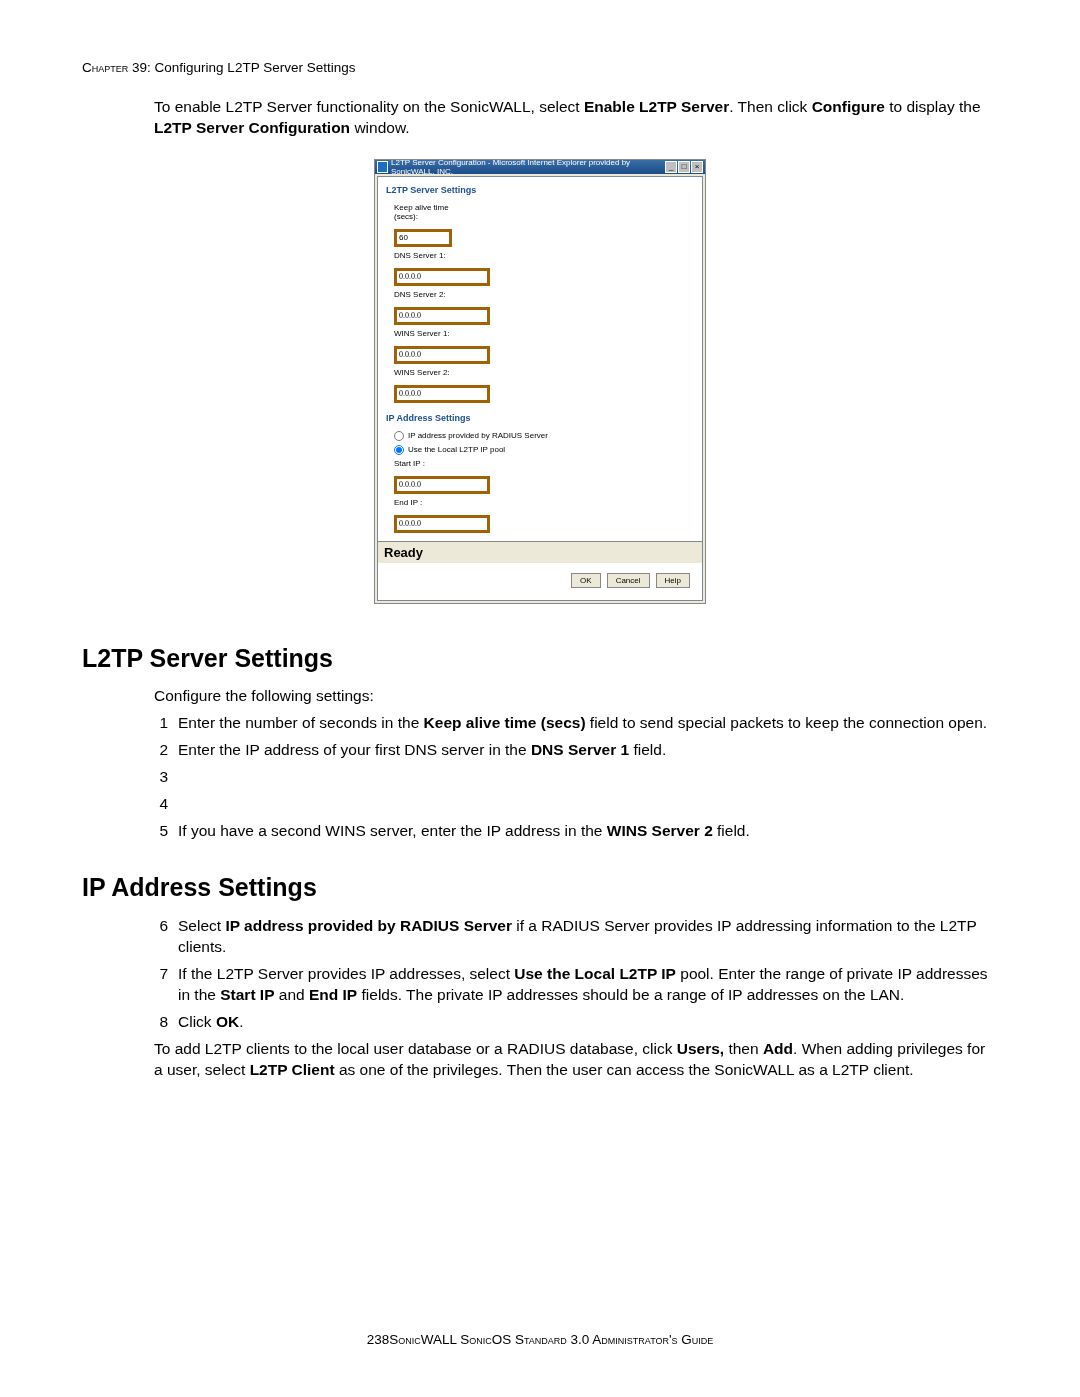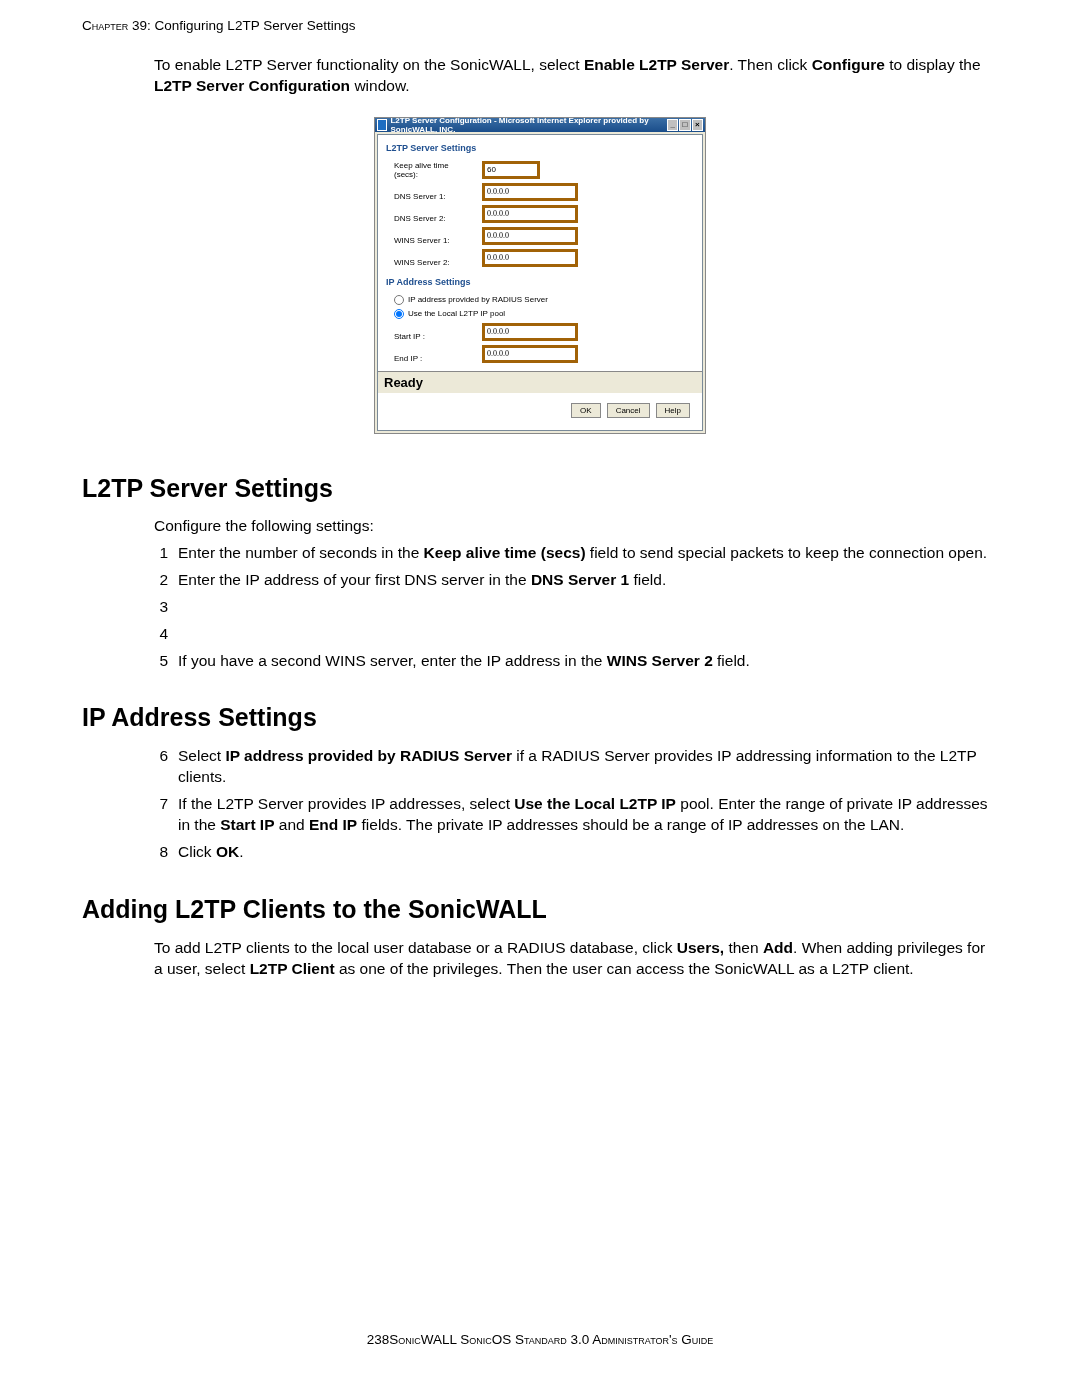--- a/index.html
+++ b/index.html
@@ -4,21 +4,21 @@
 <style>
   body {
     margin: 0;
     padding: 0;
     background: #fff;
     font-family: Arial, Helvetica, sans-serif;
     color: #000;
     width: 1080px;
   }
   .page {
-    padding: 18px 82px 50px 82px;
+    padding: 60px 82px 50px 82px;
     box-sizing: border-box;
     position: relative;
     min-height: 1397px;
   }
   .chapter-header {
     font-size: 13.5px;
     margin-bottom: 22px;
   }
   .intro-p {
     margin: 0 0 20px 72px;
@@ -38,28 +38,28 @@
     color: #000;
   }
   .titlebar {
     background: linear-gradient(#3a6ea5,#1a4d8a);
     color: #fff;
     height: 14px;
     display: flex;
     align-items: center;
     padding: 0 2px;
     font-size: 8px;
-    font-weight: bold;
+    font-weight: normal;
   }
   .titlebar .ie-icon { width:10px; height:10px; background:#1d6dc2; border:1px solid #fff; margin-right:3px; }
   .titlebar .spacer { flex:1; }
   .titlebar .ctrl { background:#c0c0c0; color:#000; width:11px; height:10px; margin-left:1px; text-align:center; line-height:10px; font-size:8px; border:1px solid #fff; }
   .dlg-body { background:#fff; margin:2px; border:1px solid #7a8a99; }
   .section-h { color:#1f4f8f; font-weight:bold; padding:8px 8px 6px 8px; font-size:9px; }
-  .frow { display:flex; align-items:flex-end; padding:2px 16px; gap:8px; }
+  .frow { display:flex; align-items:flex-start; padding:2px 16px; gap:8px;flex-direction:column; }
   .frow label { width:80px; font-size:8px; color:#000; }
   .frow .txt { border:3px solid #a16207; height:12px; font-size:8px; padding:0 2px; width:48px; }
   .frow .txt.w { width:86px;font-family:Liberation Serif, serif; }
   .radio { display:flex; align-items:center; padding:2px 16px; font-size:8px; gap:4px; }
   .radio .r { appearance:auto; width:10px; height:10px; margin:0; }
   .statusbar { border-top:1px solid #888; padding:3px 6px; font-size:13px; font-weight:bold; background:#ece9d8; }
   .btnrow { display:flex; justify-content:flex-end; gap:6px; padding:10px 12px 12px; }
   .btn3d { border:1px solid #888; background:#ece9d8; font-size:8px; padding:1px 8px; height:15px; line-height:12px; }
 
   
@@ -210,21 +210,20 @@
     <li>
         <span class="num">7</span>
         <span><span>If the L2TP Server provides IP addresses, select </span><span class="b">Use the Local L2TP IP</span><span> pool. Enter the range of private IP addresses in the </span><span class="b">Start IP</span><span> and </span><span class="b">End IP</span><span> fields. The private IP addresses should be a range of IP addresses on the LAN.</span></span>
       </li>
     <li>
         <span class="num">8</span>
         <span><span>Click </span><span class="b">OK</span><span>.</span></span>
       </li>
   </ol>
 
-  <h2 class="section">Adding L2TP Clients to the SonicWALL</h2>
   <p class="para">
     <span>To add L2TP clients to the local user database or a RADIUS database, click </span><span class="b">Users,</span><span> then </span><span class="b">Add</span><span>. When adding privileges for a user, select </span><span class="b">L2TP Client</span><span> as one of the privileges. Then the user can access the SonicWALL as a L2TP client.</span>
   </p>
 
   <div class="footer">
     <span>238</span>
     <span class="book">SonicWALL SonicOS Standard 3.0 Administrator's Guide</span>
   </div>
 
 </div>

